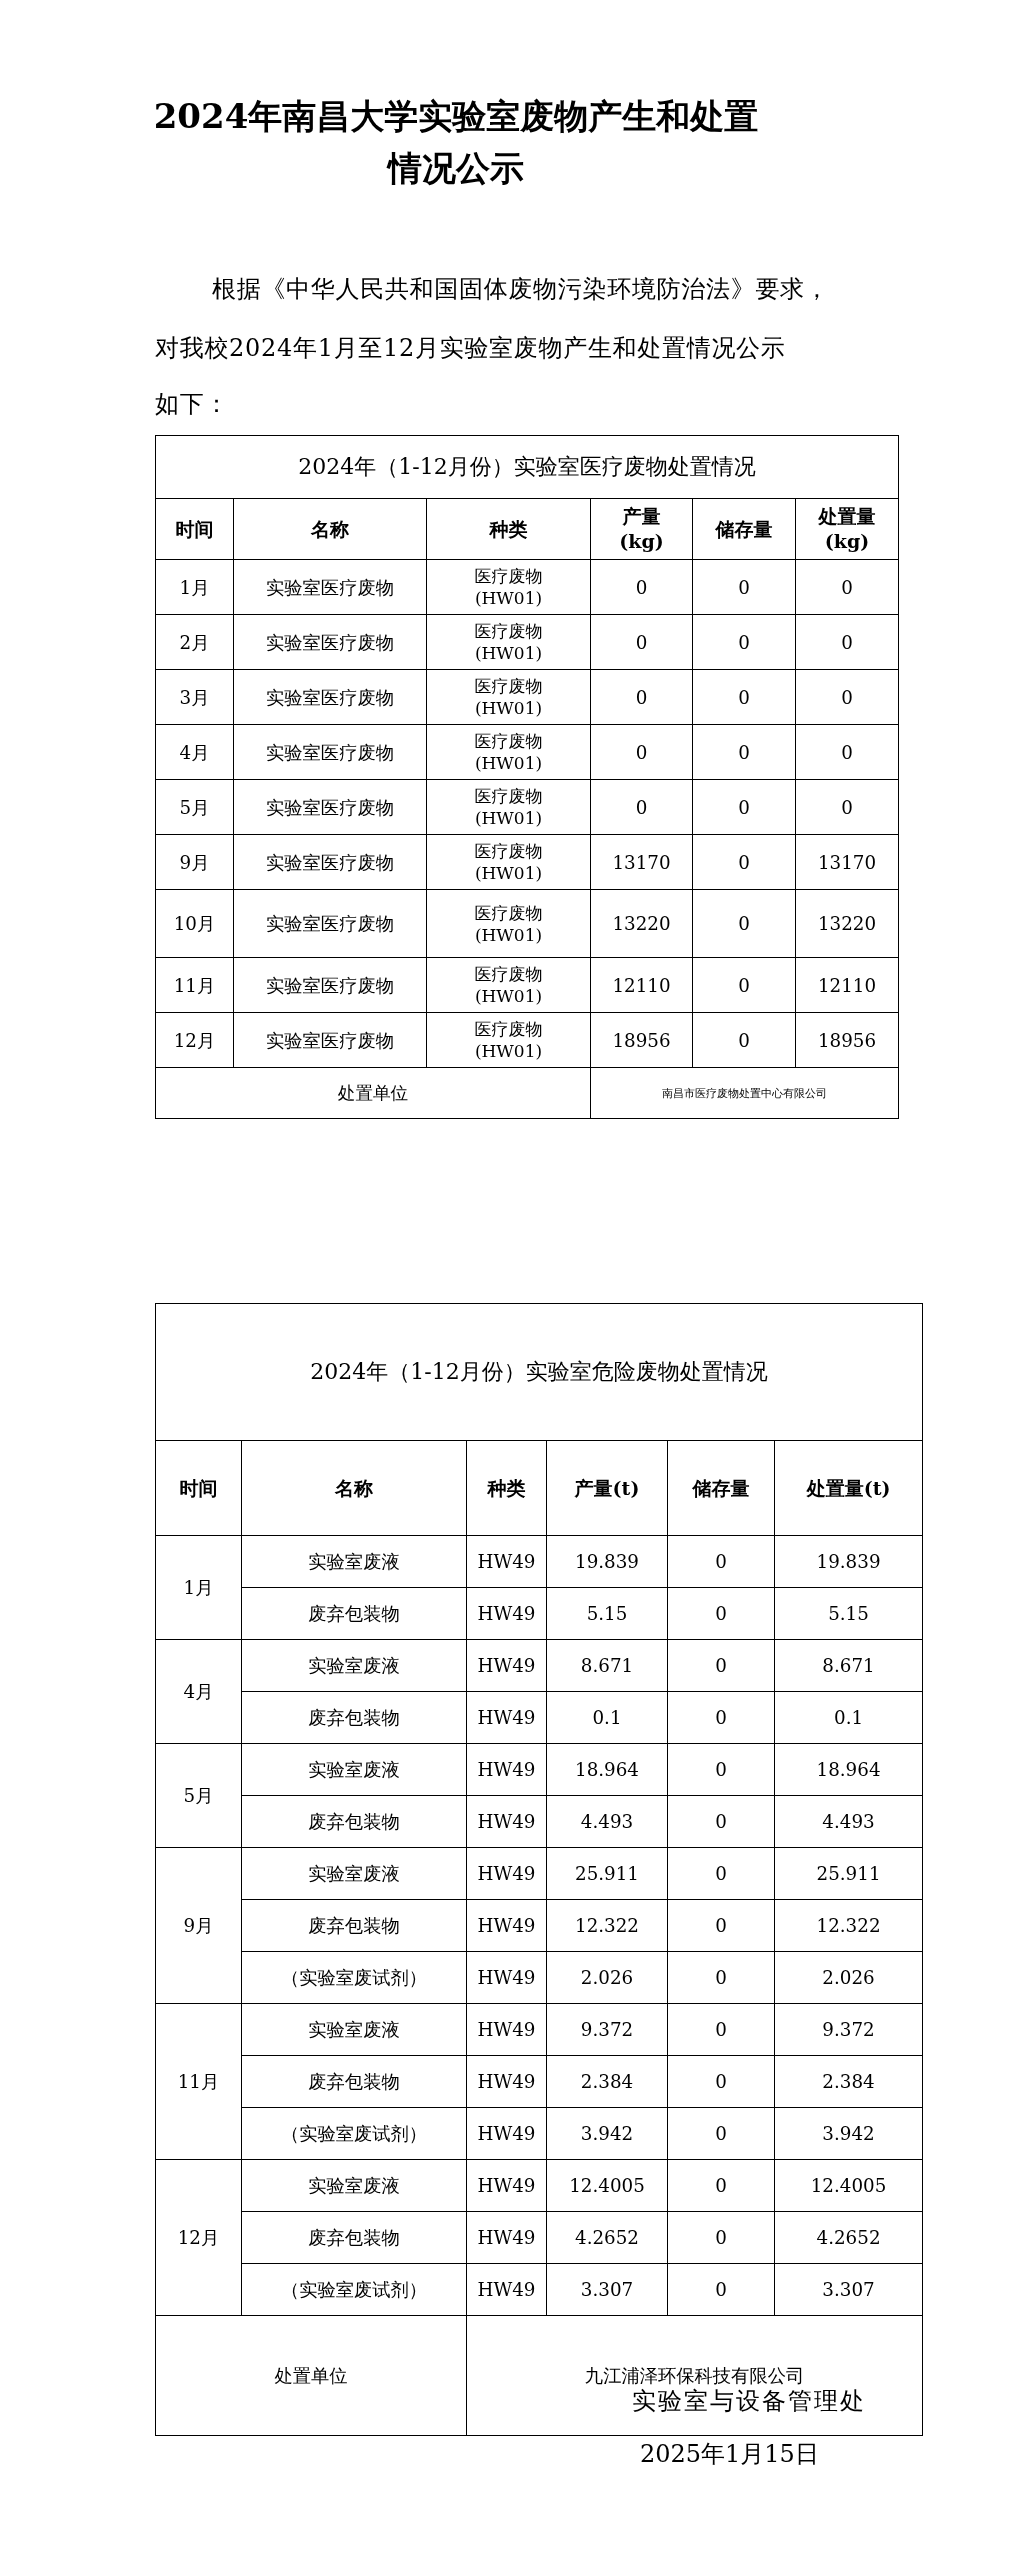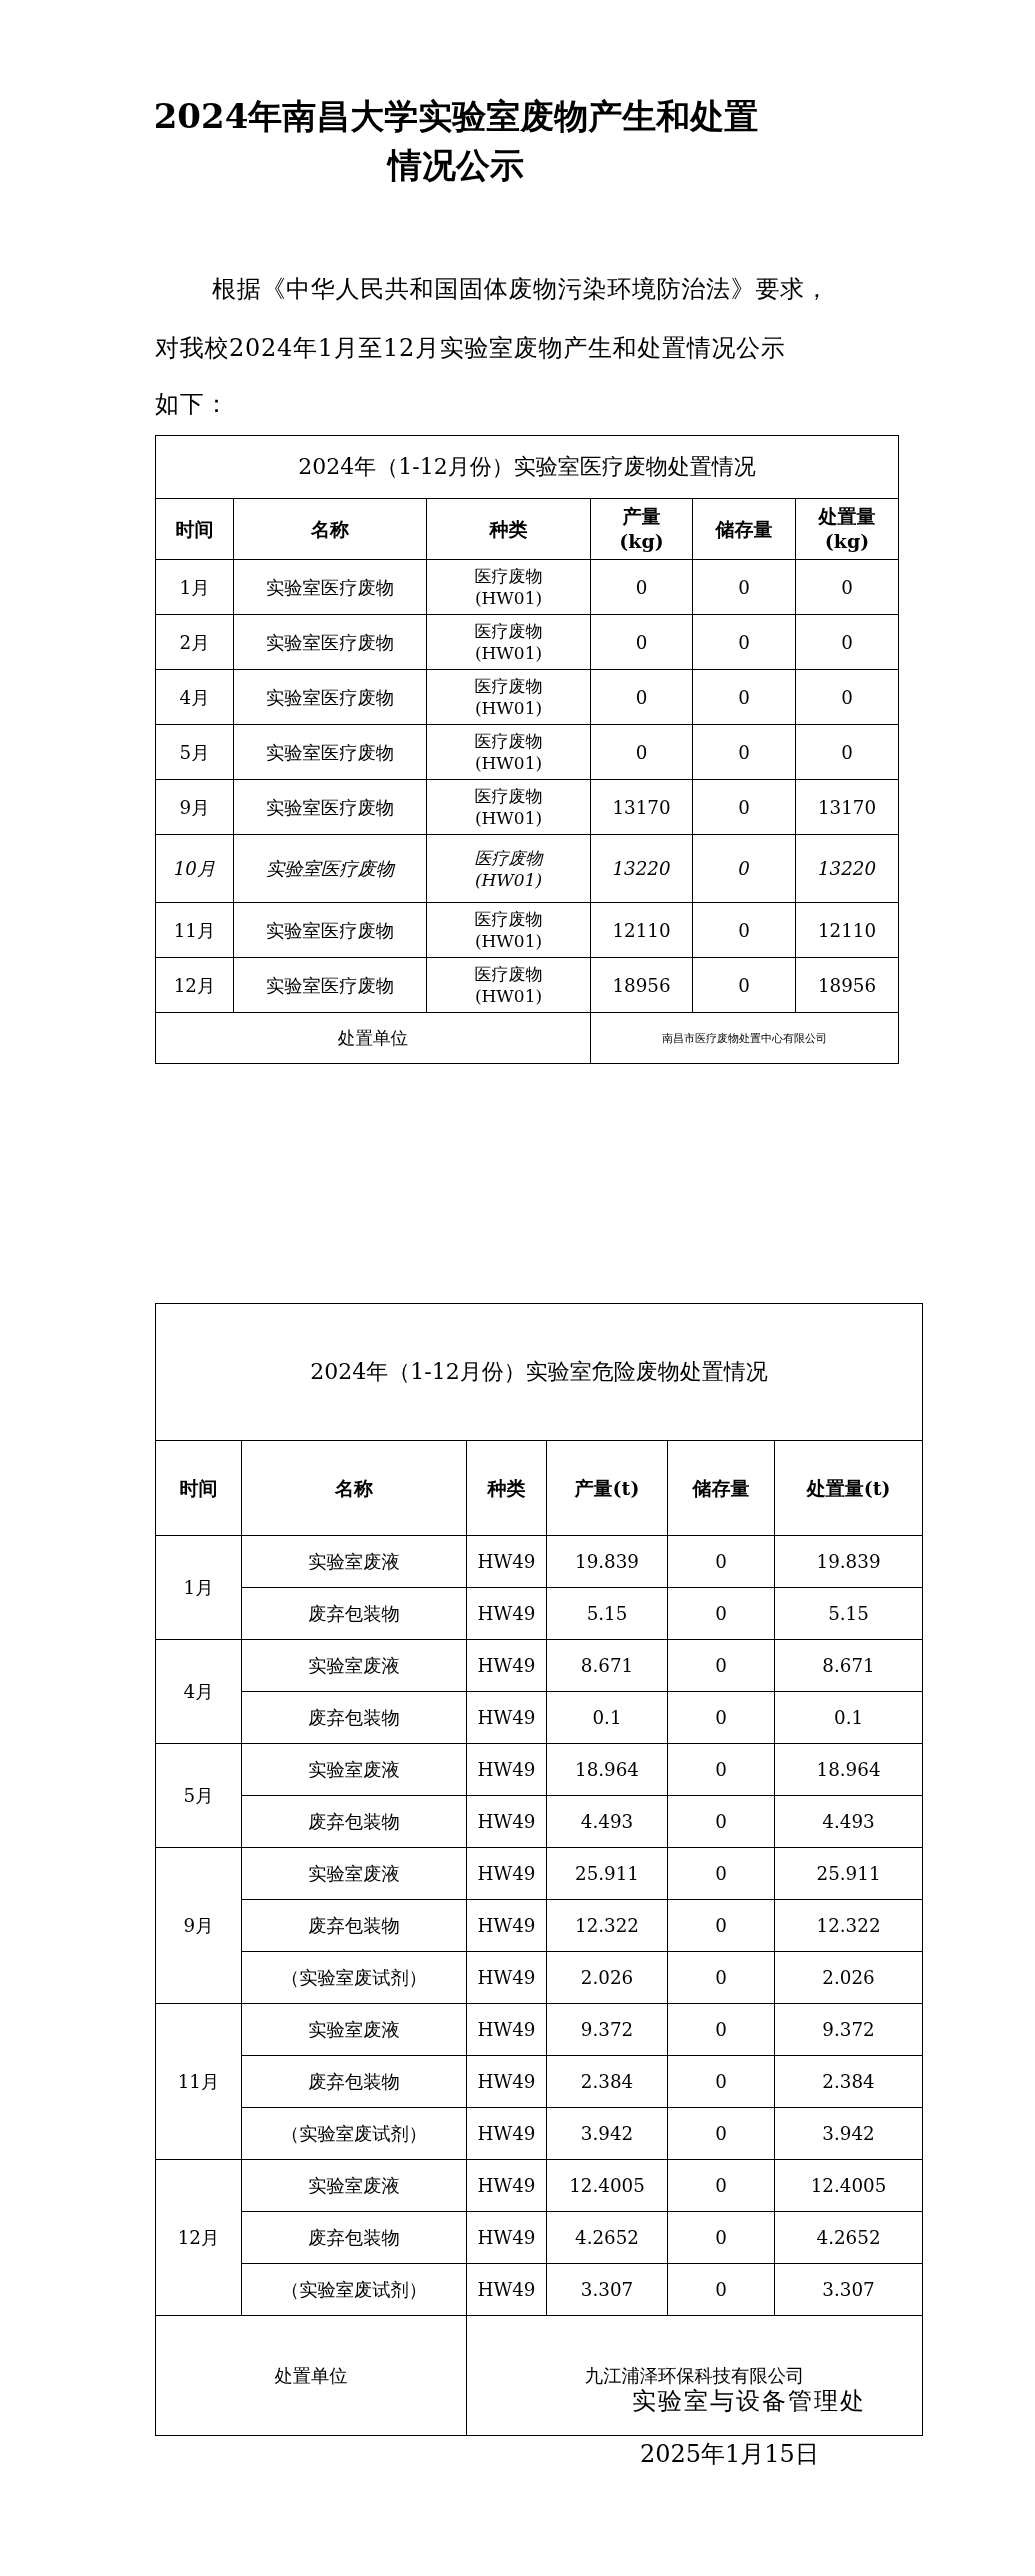--- a/index.html
+++ b/index.html
@@ -1,19 +1,19 @@
 <!DOCTYPE html>
 <html style="font-size:10.4px"><head>
 <meta charset="utf-8">
 <style>
   html, body { margin:0; padding:0; background:#ffffff; }
   body { width:1036px; height:2576px; position:relative; font-family:"DejaVu Serif","Liberation Serif",serif; color:#000; }
   .title { position:absolute; left:0; width:912px; text-align:center; font-weight:bold; font-size:34px; line-height:42px; }
   .t1 { top:95px; }
-  .t2 { top:147px;font-family:Liberation Mono, monospace; }
+  .t2 { top:147px; }
   .para { position:absolute; left:155px; width:744px; font-size:24px; line-height:24px; letter-spacing:0.7px; }
   .p1 { top:277px; left:212px; }
   .p2 { top:336px; }
   .p3 { top:392px; }
   table { position:absolute; border-collapse:collapse; table-layout:fixed;padding-left:36px; }
   td, th { border:1.3px solid #000; text-align:center; vertical-align:middle; padding:0; font-weight:normal; }
   .tbl1 { left:155px; top:435px; width:744px; }
   .tbl2 { left:155px; top:1303px; width:766px; }
   .caption { font-size:22px; }
   .hdr { font-size:19px; font-weight:bold; line-height:25px; }
@@ -78,20 +78,31 @@
         <td class="cell">实验室医疗废物</td>
         <td class="kind">
           <div>医疗废物</div>
           <div>(HW01)</div>
         </td>
         <td class="cell">0</td>
         <td class="cell">0</td>
         <td class="cell">0</td>
       </tr>
       <tr style="height: 55px;">
+        <td class="cell">3月</td>
+        <td class="cell">实验室医疗废物</td>
+        <td class="kind">
+          <div>医疗废物</div>
+          <div>(HW01)</div>
+        </td>
+        <td class="cell">0</td>
+        <td class="cell">0</td>
+        <td class="cell">0</td>
+      </tr>
+      <tr style="height: 55px;">
         <td class="cell">4月</td>
         <td class="cell">实验室医疗废物</td>
         <td class="kind">
           <div>医疗废物</div>
           <div>(HW01)</div>
         </td>
         <td class="cell">0</td>
         <td class="cell">0</td>
         <td class="cell">0</td>
       </tr>
@@ -110,21 +121,21 @@
         <td class="cell">9月</td>
         <td class="cell">实验室医疗废物</td>
         <td class="kind">
           <div>医疗废物</div>
           <div>(HW01)</div>
         </td>
         <td class="cell">13170</td>
         <td class="cell">0</td>
         <td class="cell">13170</td>
       </tr>
-      <tr style="height: 68px; font-style: italic;">
+      <tr style="height: 68px;">
         <td class="cell">10月</td>
         <td class="cell">实验室医疗废物</td>
         <td class="kind">
           <div>医疗废物</div>
           <div>(HW01)</div>
         </td>
         <td class="cell">13220</td>
         <td class="cell">0</td>
         <td class="cell">13220</td>
       </tr>

